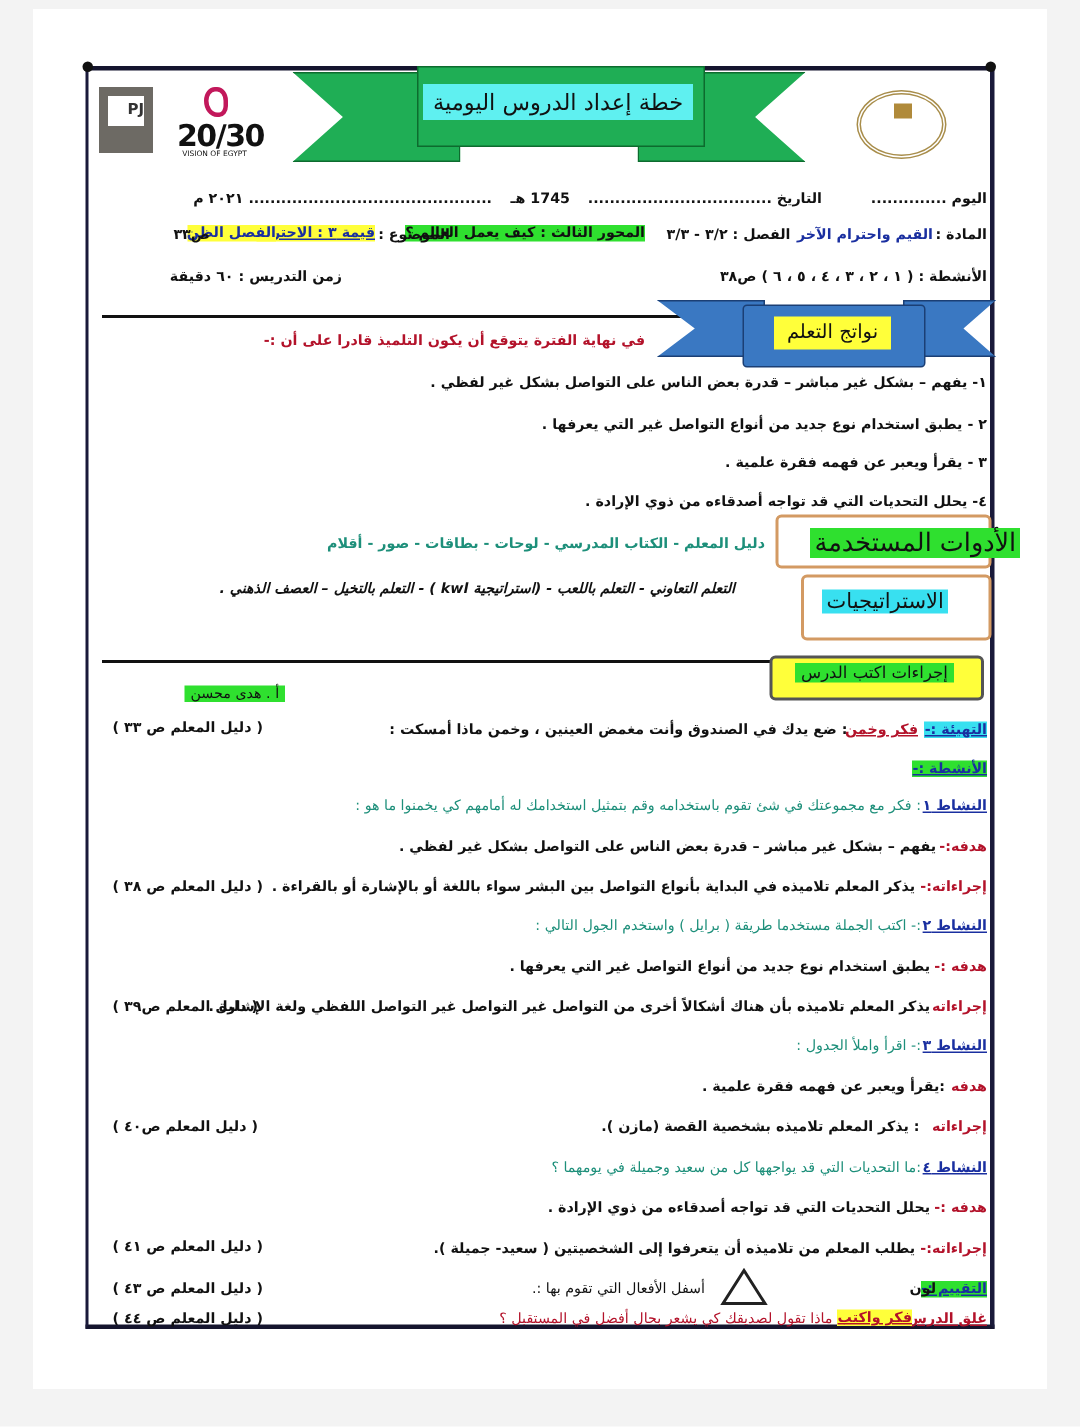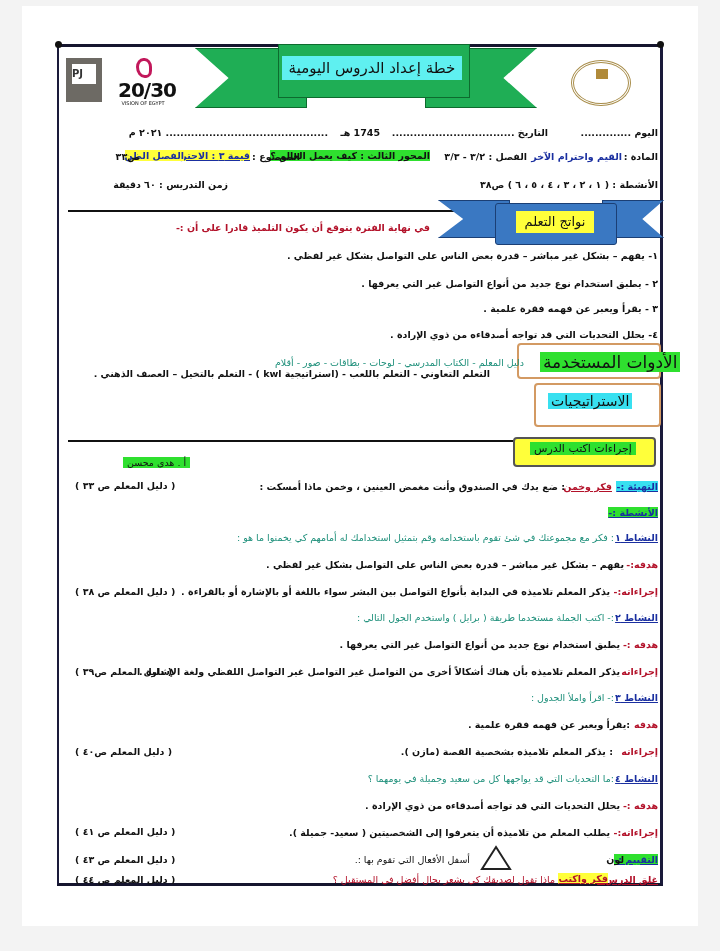--- a/index.html
+++ b/index.html
@@ -18,21 +18,21 @@
   .hl-yellow{background:#ffff3a;}
   .hl-green{background:#2fe02f;}
   .hl-cyan{background:#38e0f0;}
   
   .ribbon-wing{position:absolute;top:48px;width:110px;height:58px;background:#1fae55;border:1px solid #0d6b2e;}
   .ribbon-center{position:absolute;left:278px;top:44px;width:190px;height:52px;background:#1fae55;border:1px solid #0d6b2e;}
   .title-text{position:absolute;left:282px;top:56px;width:180px;height:24px;background:#5ff0f0;color:#111;font-size:15px;text-align:center;line-height:24px;direction:rtl;}
   .logo-moe{position:absolute;left:571px;top:60px;width:60px;height:46px;border-radius:50%;border:3px double #a88d4a;box-sizing:border-box;}
   .logo-moe .eagle{position:absolute;left:22px;top:6px;width:12px;height:10px;background:#b08a3a;}
   .logo-pj{position:absolute;left:66px;top:58px;width:36px;height:44px;background:#6d6a64;}
-  .logo-pj .inner{position:absolute;left:6px;top:6px;width:24px;height:20px;background:#fff;font-size:10px;font-weight:bold;text-align:left;line-height:20px;color:#333;}
+  .logo-pj .inner{position:absolute;left:6px;top:6px;width:24px;height:20px;background:#fff;font-size:10px;font-weight:bold;text-align:right;line-height:20px;color:#333;}
   .logo-2030{position:absolute;left:118px;top:56px;width:50px;height:54px;text-align:center;}
   .logo-2030 .num{position:absolute;left:0;top:22px;width:50px;font-size:20px;font-weight:bold;letter-spacing:-1px;color:#111;}
   .logo-2030 .sub{position:absolute;left:0;top:44px;width:50px;font-size:5px;color:#111;}
   .logo-2030 .swirl{position:absolute;left:18px;top:2px;width:16px;height:20px;border-radius:50% 50% 40% 60%;border:3px solid #c2185b;box-sizing:border-box;}
   
   .blue-ribbon-wing{position:absolute;background:#3a78c2;border:1px solid #1b3f75;}
   .blue-ribbon-center{position:absolute;background:#3a78c2;border:1px solid #1b3f75;border-radius:3px;}
   .scroll{position:absolute;border:2px solid #d39a63;border-radius:4px;background:#fff;box-sizing:border-box;}
   .hr{position:absolute;height:2px;background:#111;}
 </style>
@@ -83,25 +83,25 @@
 <div class="abs rtl hl-yellow" style="left:516px;top:211px;width:78px;height:22px;font-size:13px;text-align:center;line-height:22px;color:#111;">نواتج التعلم</div>
 <div class="abs t rtl red" style="right:290px;top:222px;">في نهاية الفترة يتوقع أن يكون التلميذ قادرا على أن :-</div>
 
 <div class="abs t rtl" style="right:62px;top:250px;">١- يفهم – بشكل غير مباشر – قدرة بعض الناس على التواصل بشكل غير لفظي .</div>
 <div class="abs t rtl" style="right:62px;top:278px;">٢ - يطبق استخدام نوع جديد من أنواع التواصل غير التي يعرفها .</div>
 <div class="abs t rtl" style="right:62px;top:303px;">٣ - يقرأ ويعبر عن فهمه فقرة علمية .</div>
 <div class="abs t rtl" style="right:62px;top:329px;">٤- يحلل التحديات التي قد تواجه أصدقاءه من ذوي الإرادة .</div>
 
 <div class="scroll" style="left:517px;top:343px;width:144px;height:36px;"></div>
 <div class="abs rtl hl-green" style="left:540px;top:352px;font-size:17px;color:#111;padding:0 3px;">الأدوات المستخدمة</div>
-<div class="abs t rtl teal" style="right:196px;top:357px;font-weight:normal;">دليل المعلم  - الكتاب المدرسي  -  لوحات -  بطاقات  - صور  - أقلام</div>
+<div class="abs t rtl teal" style="right:210px;top:357px;font-weight:bold;">دليل المعلم  - الكتاب المدرسي  -  لوحات -  بطاقات  - صور  - أقلام</div>
 
 <div class="scroll" style="left:534px;top:383px;width:127px;height:44px;"></div>
 <div class="abs rtl hl-cyan" style="left:548px;top:393px;font-size:14px;color:#111;padding:0 3px;">الاستراتيجيات</div>
-<div class="abs t rtl" style="right:230px;top:368px;">التعلم التعاوني  - التعلم باللعب -  (استراتيجية kwl )  - التعلم بالتخيل – العصف الذهني .</div>
+<div class="abs t rtl" style="right:230px;top:387px;font-style:italic;">التعلم التعاوني  - التعلم باللعب -  (استراتيجية kwl )  - التعلم بالتخيل – العصف الذهني .</div>
 
 <div class="hr" style="left:68px;top:440px;width:480px;"></div>
 <div class="abs" style="left:513px;top:437px;width:143px;height:30px;background:#ffff3a;border:2px solid #555;border-radius:4px;box-sizing:border-box;"></div>
 <div class="abs rtl hl-green" style="left:530px;top:442px;font-size:11px;color:#111;padding:0 4px;">إجراءات اكتب الدرس</div>
 <div class="abs t rtl hl-green" style="left:123px;top:457px;font-weight:normal;padding:0 4px;">أ . هدى محسن</div>
 
 <div class="abs t rtl hl-cyan blue u" style="right:62px;top:481px;">التهيئة :-</div>
 <div class="abs t rtl red u" style="right:108px;top:481px;">فكر وخمن</div>
 <div class="abs t rtl" style="right:155px;top:481px;font-weight:bold;">: ضع يدك في الصندوق وأنت مغمض العينين ، وخمن ماذا أمسكت :</div>
 <div class="abs t rtl" style="left:75px;top:480px;">( دليل المعلم ص  ٣٣ )</div>

